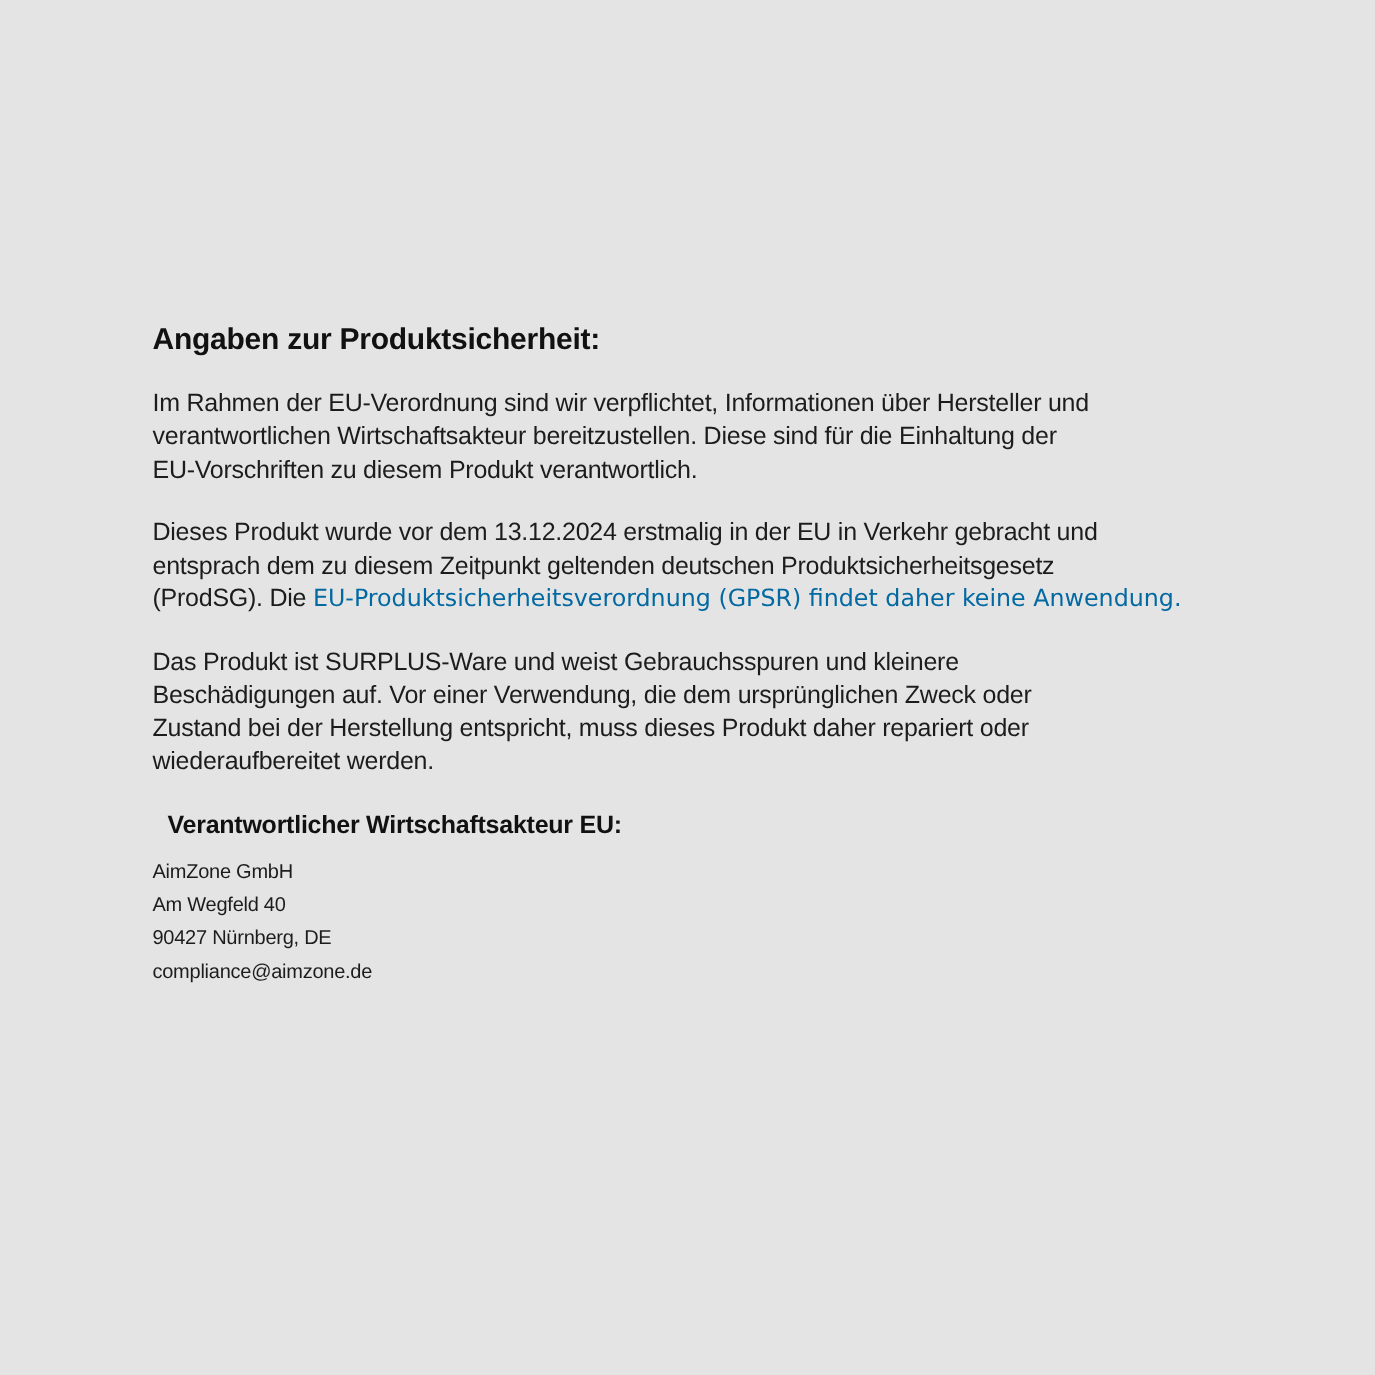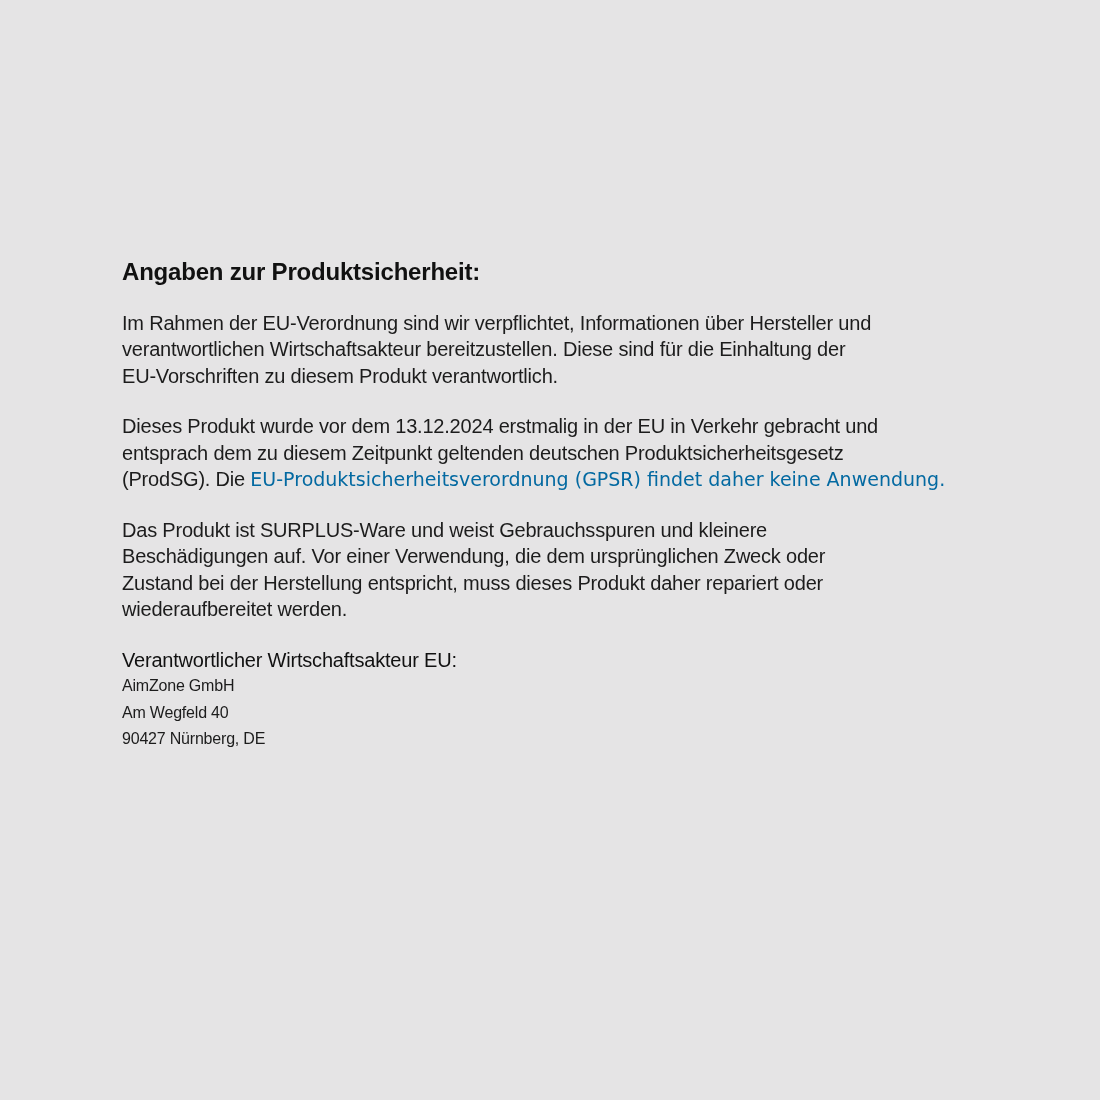--- a/index.html
+++ b/index.html
@@ -42,23 +42,23 @@
     font-size: 19px;
     color: #0369a1;
     letter-spacing: 0;
   }
   .responsible-section {
     margin: 0;
   }
   .subheading {
     font-size: 20px;
     line-height: 26.5px;
-    font-weight: 400;
+    font-weight: 700;
     color: #111111;
-    margin: 0;
+    margin: 12px;
     letter-spacing: -0.2px;
   }
   .address-line {
     font-size: 16px;
     line-height: 26.5px;
     letter-spacing: -0.2px;
   }
 </style>
 </head>
 <body>
@@ -78,15 +78,16 @@
   <p class="para">Das Produkt ist SURPLUS-Ware und weist Gebrauchsspuren und kleinere
 Beschädigungen auf. Vor einer Verwendung, die dem ursprünglichen Zweck oder
 Zustand bei der Herstellung entspricht, muss dieses Produkt daher repariert oder
 wiederaufbereitet werden.</p>
 
   <section class="responsible-section">
     <h2 class="subheading">Verantwortlicher Wirtschaftsakteur EU:</h2>
     <div class="address-line">AimZone GmbH</div>
     <div class="address-line">Am Wegfeld 40</div>
     <div class="address-line">90427 Nürnberg, DE</div>
+    <div class="address-line">compliance@aimzone.de</div>
   </section>
 
 </main>
 
 </body></html>

